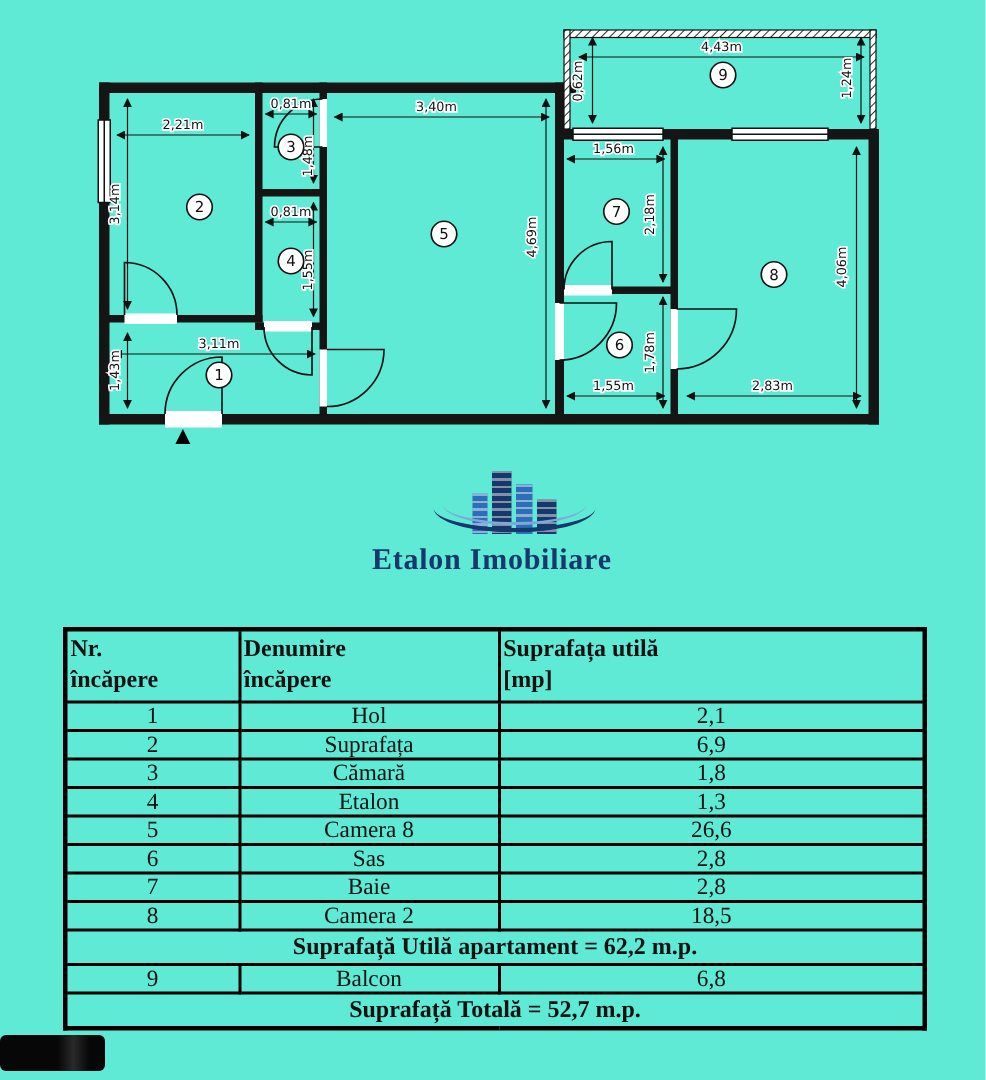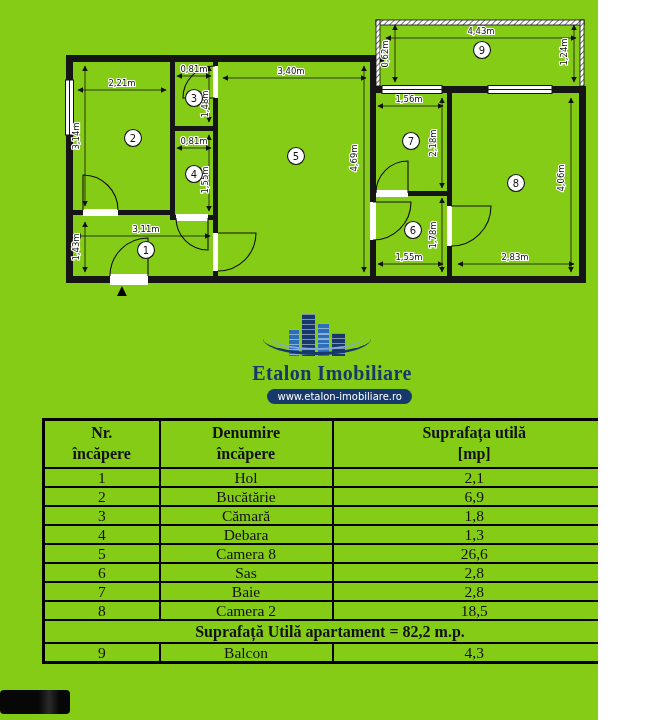--- a/index.html
+++ b/index.html
@@ -1,35 +1,35 @@
 <!DOCTYPE html>
 <html><head>
 <meta charset="utf-8">
 <style>
   html,body{margin:0;padding:0;background:#fff;}
-  .canvas{position:relative;width:598px;height:720px;background:#84cc16;overflow:hidden;
+  .canvas{position:relative;width:657px;height:720px;background:#5eead4;overflow:hidden;
           font-family:"Liberation Serif",serif;color:#111;}
 
   
   .plan-svg{position:absolute;left:38px;top:8px;}
   .dln{stroke:#111;stroke-width:0.8;}
   .dim{font:8.5px "DejaVu Sans",sans-serif;fill:#111;stroke:#fff;stroke-width:2.2px;
        paint-order:stroke;text-anchor:middle;}
   .num{font:10px "DejaVu Sans",sans-serif;fill:#111;text-anchor:middle;}
   .door{stroke:#111;stroke-width:1.1;fill:none;}
   .win{fill:#fff;stroke:#111;stroke-width:1;}
   .winline{stroke:#111;stroke-width:1;}
 
   
   .access{position:absolute;left:82px;top:282px;width:80px;text-align:center;}
   .access .tri{display:block;font-size:17px;line-height:1;color:#000;}
   .access .lbl{display:block;margin-top:3px;font-size:13.5px;line-height:1.2;white-space:pre-line;}
 
   
-  .logo{position:absolute;left:222px;top:306px;width:190px;text-align:right;}
+  .logo{position:absolute;left:248px;top:306px;width:190px;text-align:left;}
   .logo-icon{position:relative;width:92px;height:50px;margin:0 auto;display:flex;
              align-items:flex-end;justify-content:center;gap:3px;}
   .logo-icon .b{display:block;background-image:repeating-linear-gradient(
         to bottom,rgba(255,255,255,.45) 0 1.5px,transparent 1.5px 5px);}
   .b1{width:10px;height:27px;background-color:#2d6fb7;}
   .b2{width:13px;height:42px;background-color:#16386b;}
   .b3{width:11px;height:33px;background-color:#2d6fb7;}
   .b4{width:13px;height:23px;background-color:#16386b;}
   .swoosh{position:absolute;border-bottom:3px solid #16386b;border-radius:50%;}
   .s1{left:-8px;right:-8px;height:30px;bottom:1px;}
@@ -38,21 +38,21 @@
              letter-spacing:.5px;}
   .logo-url{display:inline-block;margin-top:4px;background:#16386b;color:#fff;
             font-family:"DejaVu Sans",sans-serif;font-size:10px;line-height:15px;
             padding:0 10px;border-radius:8px;}
 
   
   .area-table{position:absolute;left:42px;top:418px;width:573px;border-collapse:collapse;
               table-layout:fixed;}
   .area-table,.area-table th,.area-table td{border:2px solid #000;}
   .area-table{border-width:3px;}
-  .area-table th{font-size:16px;font-weight:bold;text-align:center;padding:2px 2px;
+  .area-table th{font-size:16px;font-weight:bold;text-align:left;padding:2px 2px;
                  white-space:pre-line;line-height:1.3;}
   .area-table td{font-size:15.5px;text-align:center;padding:0 4px;height:17px;line-height:1.1;}
   .area-table .sumrow td{font-weight:bold;font-size:16px;height:21px;}
 
   
   .artifact{position:absolute;left:0;top:690px;width:70px;height:24px;background:#070707;
             border-radius:4px;z-index:5;
             background-image:linear-gradient(90deg,#070707 55%,#2a2a2a 70%,#070707 85%);}
 </style>
 </head>
@@ -215,21 +215,20 @@
   <div class="logo">
     <div class="logo-icon">
       <i class="b b1"></i>
         <i class="b b2"></i>
         <i class="b b3"></i>
         <i class="b b4"></i>
       <span class="swoosh s1"></span>
         <span class="swoosh s2"></span>
     </div>
     <div class="logo-name">Etalon Imobiliare</div>
-    <div><span class="logo-url">www.etalon-imobiliare.ro</span></div>
   </div>
 
   <table class="area-table">
     <colgroup>
         <col style="width:116px">
         <col style="width:173px">
         <col style="width:284px">
       </colgroup>
     <thead>
       <tr>
@@ -242,31 +241,31 @@
       </tr>
     </thead>
     <tbody>
       <tr>
           <td>1</td>
           <td>Hol</td>
           <td>2,1</td>
         </tr>
       <tr>
           <td>2</td>
-          <td>Bucătărie</td>
+          <td>Suprafața</td>
           <td>6,9</td>
         </tr>
       <tr>
           <td>3</td>
           <td>Cămară</td>
           <td>1,8</td>
         </tr>
       <tr>
           <td>4</td>
-          <td>Debara</td>
+          <td>Etalon</td>
           <td>1,3</td>
         </tr>
       <tr>
           <td>5</td>
           <td>Camera 8</td>
           <td>26,6</td>
         </tr>
       <tr>
           <td>6</td>
           <td>Sas</td>
@@ -276,25 +275,28 @@
           <td>7</td>
           <td>Baie</td>
           <td>2,8</td>
         </tr>
       <tr>
           <td>8</td>
           <td>Camera 2</td>
           <td>18,5</td>
         </tr>
       <tr class="sumrow">
-          <td colspan="3">Suprafață Utilă apartament = 82,2 m.p.</td>
+          <td colspan="3">Suprafață Utilă apartament = 62,2 m.p.</td>
         </tr>
       <tr>
           <td>9</td>
           <td>Balcon</td>
-          <td>4,3</td>
+          <td>6,8</td>
+        </tr>
+      <tr class="sumrow">
+          <td colspan="3">Suprafață Totală = 52,7 m.p.</td>
         </tr>
     </tbody>
   </table>
 
   <div class="artifact"></div>
 
 </div>
 
 </body></html>

